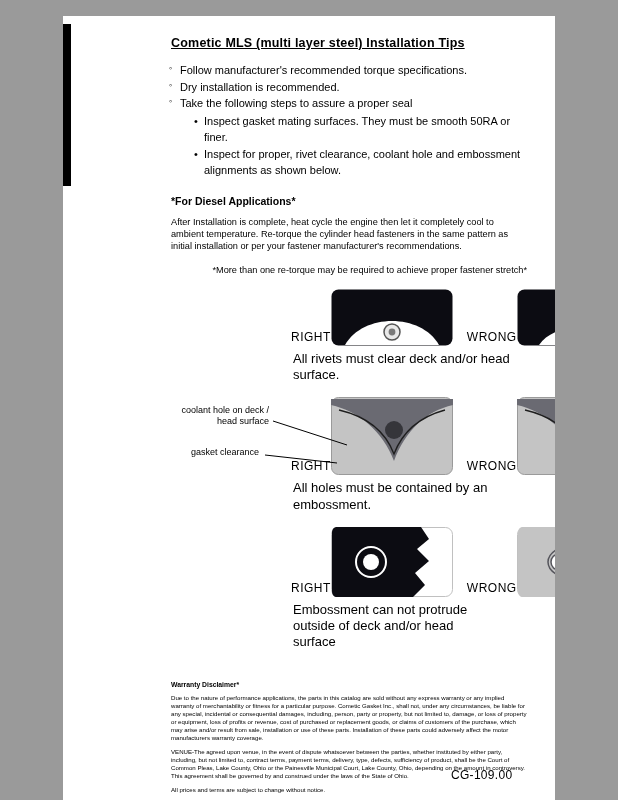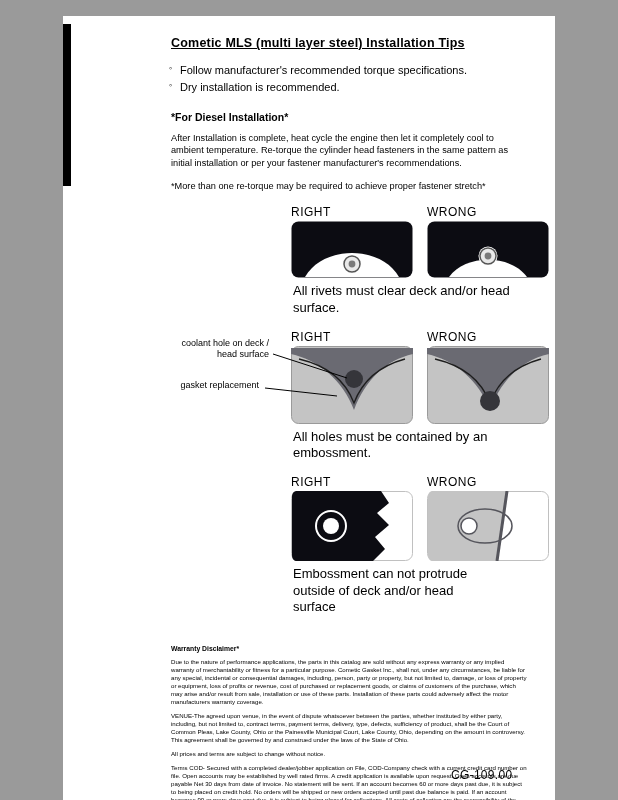--- a/index.html
+++ b/index.html
@@ -16,25 +16,25 @@
 
   .bullets { list-style:none; font-size:11px; line-height:1.5; margin-left:6px; }
   .bullets > li { position:relative; padding-left:11px; }
   .bullets > li::before { content:"◦"; position:absolute; left:0; top:0; font-size:9px; }
   .subbullets { list-style:none; margin:1px 0 0 14px; }
   .subbullets > li { position:relative; padding-left:10px; }
   .subbullets > li::before { content:"•"; position:absolute; left:0; top:0; }
 
   .diesel-heading { font-size:10.5px; font-weight:bold; margin:16px 0 9px 8px; }
   .para { font-size:9.2px; line-height:1.35; max-width:400px; margin:0 0 10px 8px; }
-  .retorque-note { font-size:9.2px; margin:12px 0 14px 8px; }
+  .retorque-note { font-size:9.2px; margin:12px 0 14px 8px;text-align:right; }
 
   .diagrams { width:258px; margin-left:128px; }
   .diag-row { display:flex; gap:14px; }
-  .diag-col { display:flex; flex-direction:column; align-items:flex-start; }
+  .diag-col { display:flex; flex-direction:row; align-items:flex-end; }
   .diag-label { font-size:12px; letter-spacing:.5px; margin-bottom:2px; }
   .diag-caption { font-size:13px; margin:5px 0 14px 2px; line-height:1.25; }
   .diag-caption.narrow { max-width:200px; }
 
   .row-wrap { position:relative; }
   .side-label { position:absolute; font-size:9px; line-height:1.2; text-align:right; width:100px; }
   .label-coolant { left:-122px; top:8px; }
   .label-emboss  { left:-132px; top:50px; }
   .connectors { position:absolute; left:-20px; top:0; width:110px; height:84px; overflow:visible; pointer-events:none; }
 
@@ -51,23 +51,30 @@
 <div class="page">
   <div class="spine"></div>
 
   <div class="content">
 
     <h1 class="title">Cometic MLS (multi layer steel) Installation Tips</h1>
 
     <ul class="bullets">
       <li>Follow manufacturer's recommended torque specifications.</li>
       <li>Dry installation is recommended.</li>
+      <li>
+        <span>Take the following steps to assure a proper seal</span>
+        <ul class="subbullets">
+          <li>Inspect gasket mating surfaces.  They must be smooth 50RA or finer.</li>
+          <li>Inspect for proper, rivet clearance, coolant hole and embossment alignments as shown below.</li>
+        </ul>
+      </li>
     </ul>
 
-    <h2 class="diesel-heading">*For Diesel Installation*</h2>
+    <h2 class="diesel-heading">*For Diesel Applications*</h2>
     <p class="para">After Installation is complete, heat cycle the engine then let it completely cool to ambient temperature. Re-torque the cylinder head fasteners in the same pattern as initial installation or per your fastener manufacturer's recommendations.</p>
     <p class="retorque-note">*More than one re-torque may be required to achieve proper fastener stretch*</p>
 
     <div class="diagrams">
 
       <div class="row-wrap">
         <div class="diag-row">
           <div class="diag-col">
             <div class="diag-label">RIGHT</div>
             <svg width="122" height="57" viewBox="0 0 122 57">
@@ -86,21 +93,21 @@
               <circle cx="61" cy="35" r="8" fill="#e9e9e9" stroke="#555" stroke-width="1.5"></circle>
               <circle cx="61" cy="35" r="3.4" fill="#7a7a7a"></circle>
             </svg>
           </div>
         </div>
         <div class="diag-caption">All rivets must clear deck and/or head surface.</div>
       </div>
 
       <div class="row-wrap">
         <div class="side-label label-coolant">coolant hole on deck / head surface</div>
-        <div class="side-label label-emboss">gasket replacement</div>
+        <div class="side-label label-emboss">gasket clearance</div>
         <svg class="connectors" viewBox="0 0 110 84">
           <line x1="2" y1="24" x2="76" y2="48" stroke="#000" stroke-width="1"></line>
           <line x1="-6" y1="58" x2="66" y2="66" stroke="#000" stroke-width="1"></line>
         </svg>
         <div class="diag-row">
           <div class="diag-col">
             <div class="diag-label">RIGHT</div>
             <svg width="122" height="78" viewBox="0 0 122 78">
               <rect x="0.5" y="0.5" width="121" height="77" rx="7" fill="#c4c4c4" stroke="#9a9a9a"></rect>
               <path d="M0,2 H122 V8 C95,14 74,34 63,64 C52,34 27,14 0,8 Z" fill="#6a6a72"></path>

